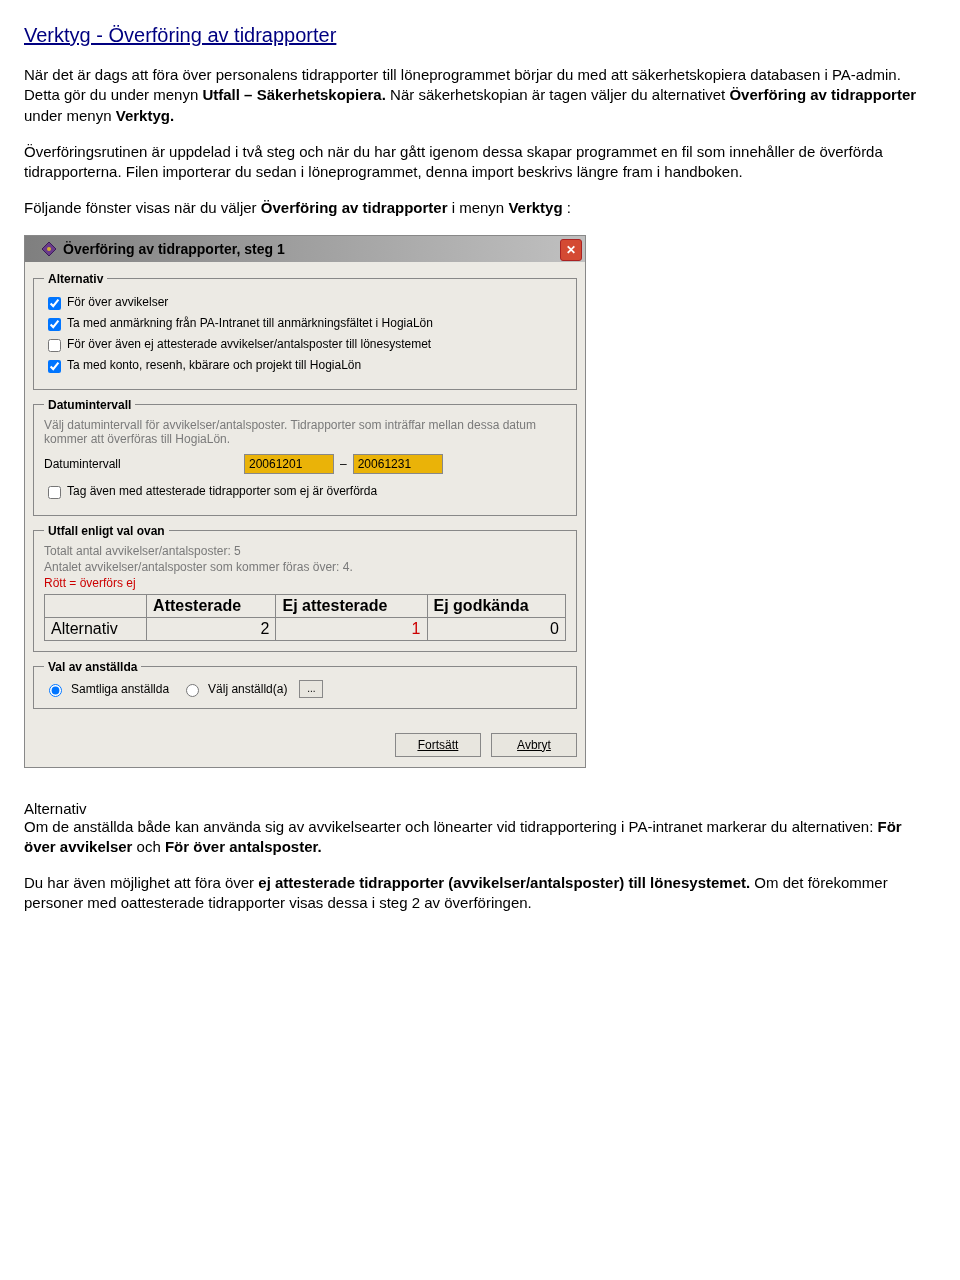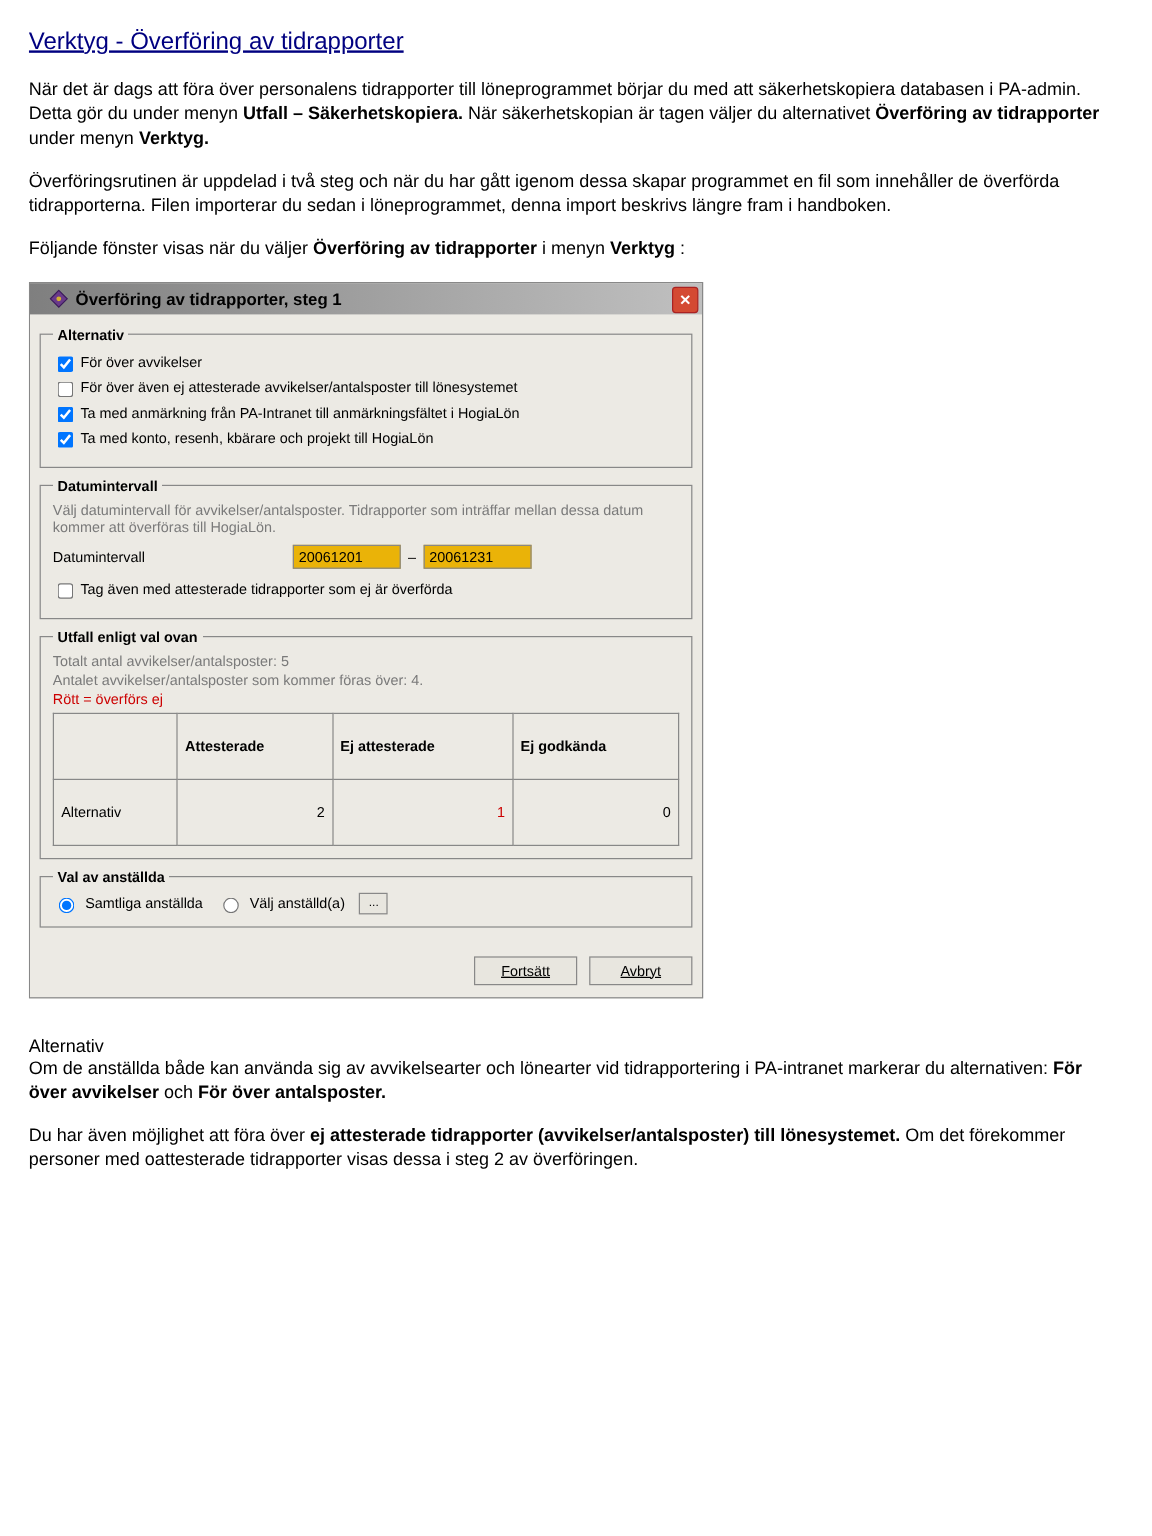--- a/index.html
+++ b/index.html
@@ -102,22 +102,22 @@
   }
   .date-sep { margin: 0 6px; }
   .red { color: #c00; }
   .tbl {
     border-collapse: collapse;
     width: 100%;
     margin-top: 4px;
   }
   .tbl th, .tbl td {
     border: 1px solid #888;
-    padding: 20px 6px;
-    font-size: 12px;
+    padding: 2px 6px;
+    font-size: 16px;
     text-align: left;
   }
   .tbl td.num { text-align: right; }
   .inline-row {
     display: flex;
     align-items: center;
     gap: 6px;
   }
   .grey-inline { color: #7a7a7a; margin-left: 16px; }
   .radio-row {
@@ -193,26 +193,26 @@
 
   <div class="dialog-body">
 
     <fieldset>
       <legend>Alternativ</legend>
       <div class="chk-row">
         <input type="checkbox" checked="" style="">
         <span>För över avvikelser</span>
       </div>
       <div class="chk-row">
+        <input type="checkbox" checked="" style="">
+        <span>Ta med anmärkning från PA-Intranet till anmärkningsfältet i HogiaLön</span>
+      </div>
+      <div class="chk-row">
         <input type="checkbox" style="">
         <span>För över även ej attesterade avvikelser/antalsposter till lönesystemet</span>
-      </div>
-      <div class="chk-row">
-        <input type="checkbox" checked="" style="">
-        <span>Ta med anmärkning från PA-Intranet till anmärkningsfältet i HogiaLön</span>
       </div>
       <div class="chk-row">
         <input type="checkbox" checked="" style="">
         <span>Ta med konto, resenh, kbärare och projekt till HogiaLön</span>
       </div>
     </fieldset>
 
     <fieldset>
       <legend>Datumintervall</legend>
       <div class="grey-help">Välj datumintervall för avvikelser/antalsposter. Tidrapporter som inträffar mellan dessa datum kommer att överföras till HogiaLön.</div>

